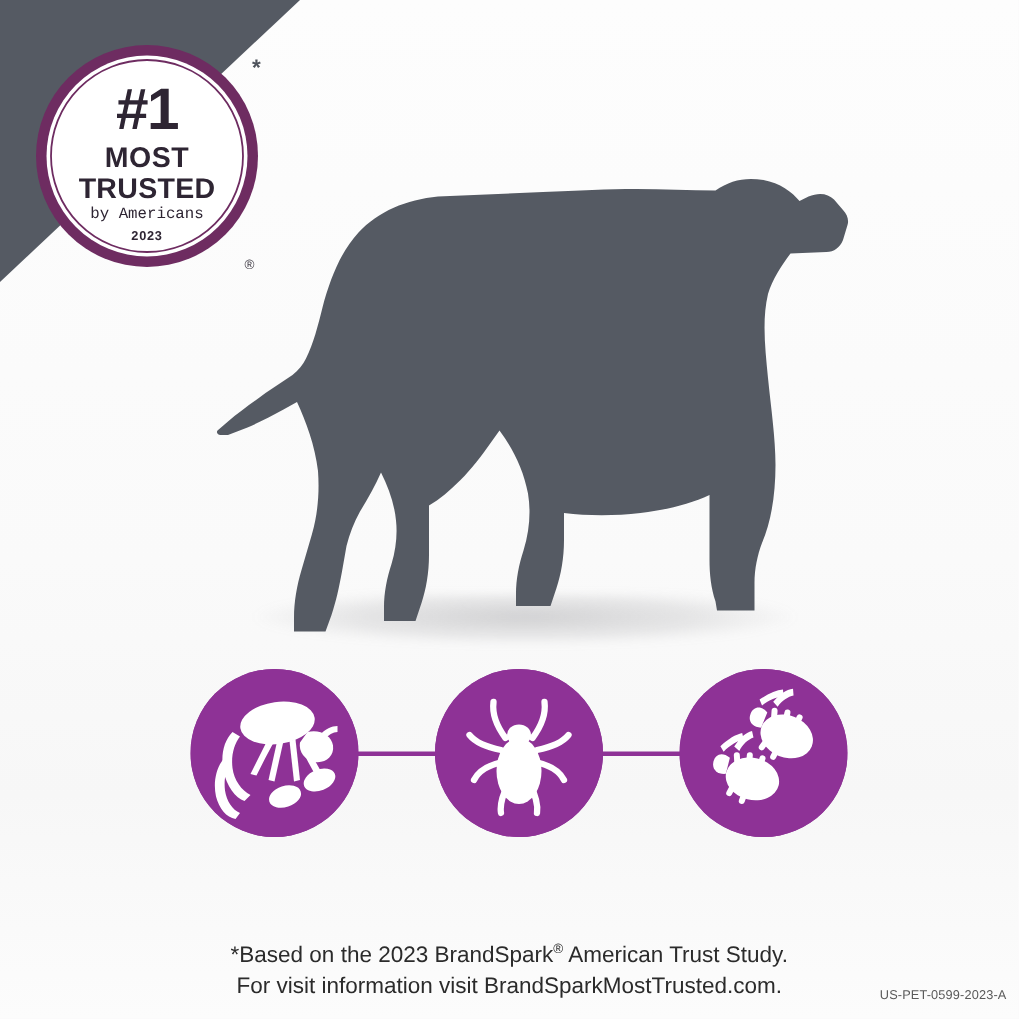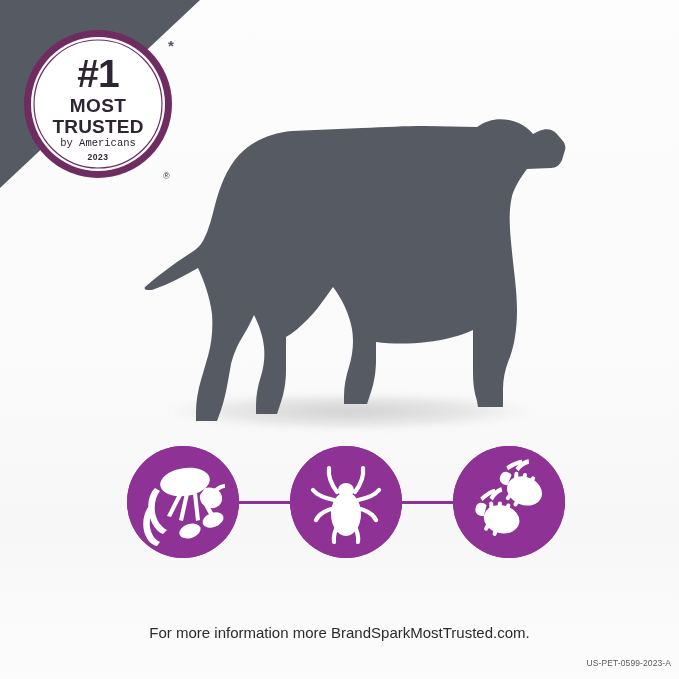--- a/index.html
+++ b/index.html
@@ -301,17 +301,20 @@
               <rect x="9" y="13" width="4" height="9" rx="2" transform="rotate(6 11 17)"></rect>
             </g>
           </g>
         </svg>
       </div>
     </div>
 
   </div>
 
   <div class="footer">
-    <div class="foot-line">For more information more BrandSparkMostTrusted.com.</div>
+    <div class="foot-line">
+      <span>*Based on the 2023 BrandSpark</span><span class="sup">®</span><span> American Trust Study.</span>
+    </div>
+    <div class="foot-line">For visit information visit BrandSparkMostTrusted.com.</div>
     <div class="code">US-PET-0599-2023-A</div>
   </div>
 
 </div>
 
 </body></html>

